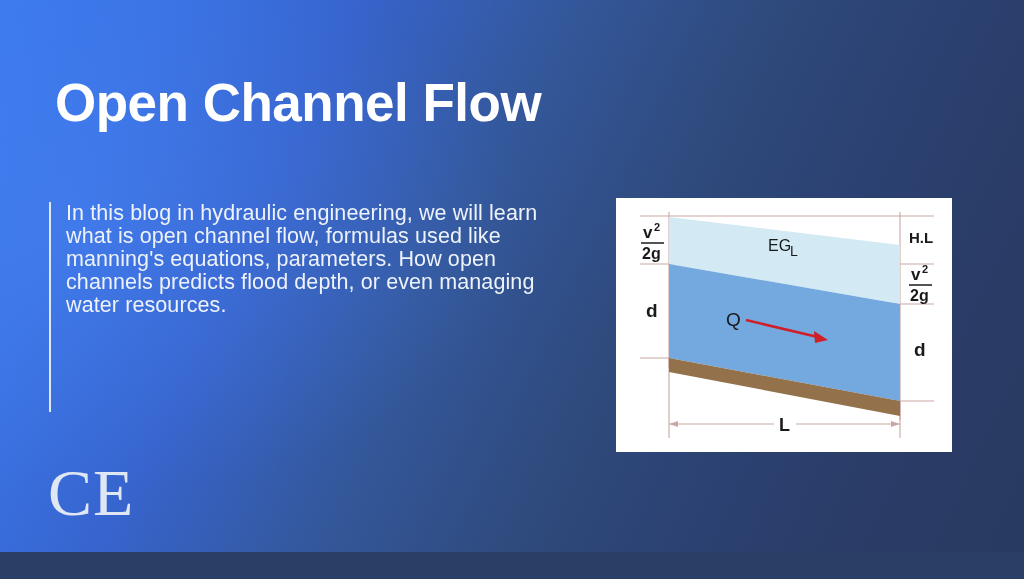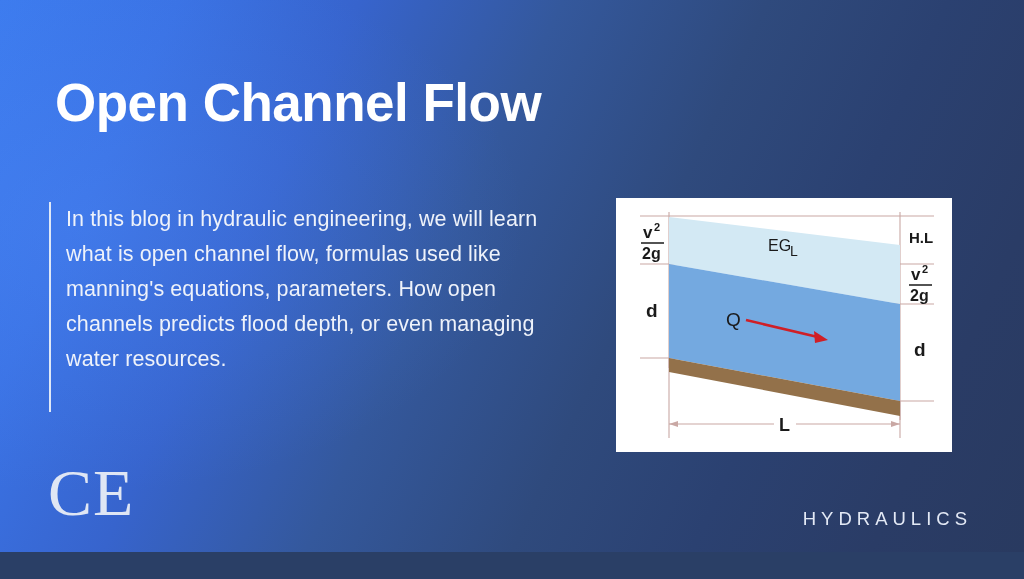--- a/index.html
+++ b/index.html
@@ -55,21 +55,21 @@
     width:2px;
     min-height:210px;
     background:#e8eef8;
     flex:0 0 auto;
     opacity:.95;
   }
   .body-text {
     padding-left:15px;
     color:#eef2fa;
     font-size:21.5px;
-    line-height:35px;
+    line-height:23px;
     letter-spacing:.1px;
   }
 
   
   .logo {
     position:absolute;
     left:48px; top:462px;
     display:flex;
     align-items:flex-start;
     z-index:3;
@@ -122,21 +122,20 @@
   <div class="body-block">
     <div class="accent-bar"></div>
     <p class="body-text">In this blog in hydraulic engineering, we will learn what is open channel flow, formulas used like manning's equations, parameters. How open channels predicts flood depth, or even managing water resources.</p>
   </div>
 
   <div class="logo">
     <span class="logo-ce">CE</span>
     <span class="logo-hub">HUB</span>
   </div>
 
-  <div class="footer-tag">HYDRAULICS</div>
 
   <div class="diagram-panel">
     <svg class="diagram-svg" viewBox="0 0 336 254">
 
       <g stroke="#c9a8a4" stroke-width="1.1" fill="none">
 
         <line x1="24" y1="18" x2="318" y2="18"></line>
 
         <line x1="53" y1="14" x2="53" y2="170"></line>
 

